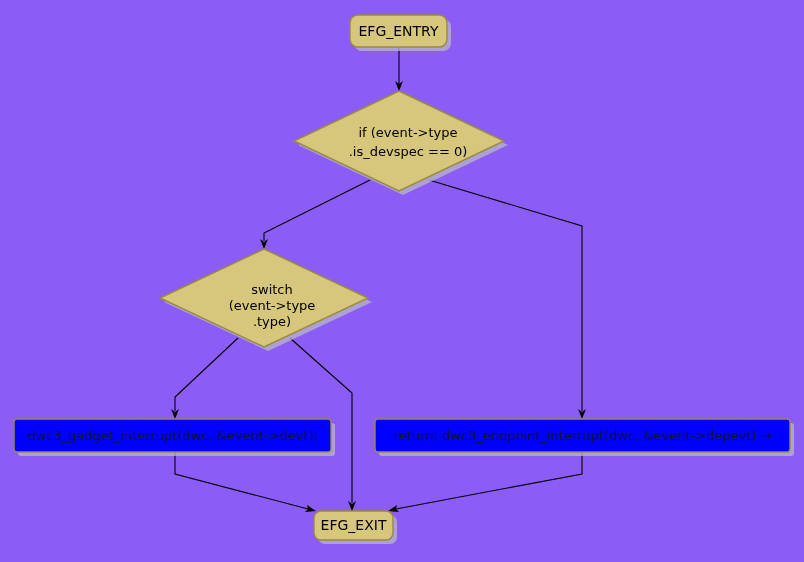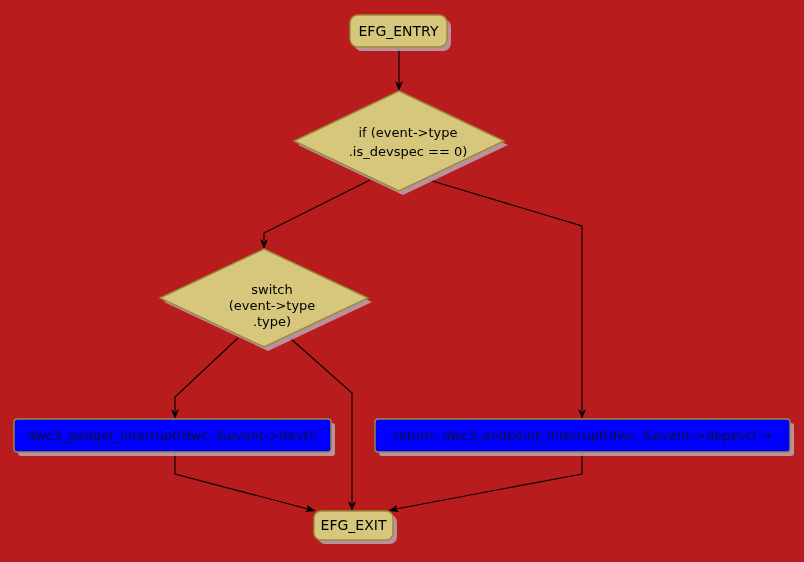--- a/index.html
+++ b/index.html
@@ -10,21 +10,21 @@
   body {
     width: 804px;
     height: 562px;
     font-family: "DejaVu Sans", sans-serif;
     overflow: hidden;
   }
   #diagram-root {
     position: relative;
     width: 804px;
     height: 562px;
-    background: #b91c1c;
+    background: #8b5cf6;
   }
   svg#flowchart {
     display: block;
     width: 804px;
     height: 562px;
   }
   .node-text {
     font-family: "DejaVu Sans", sans-serif;
     font-size: 13px;
     fill: #000000;

